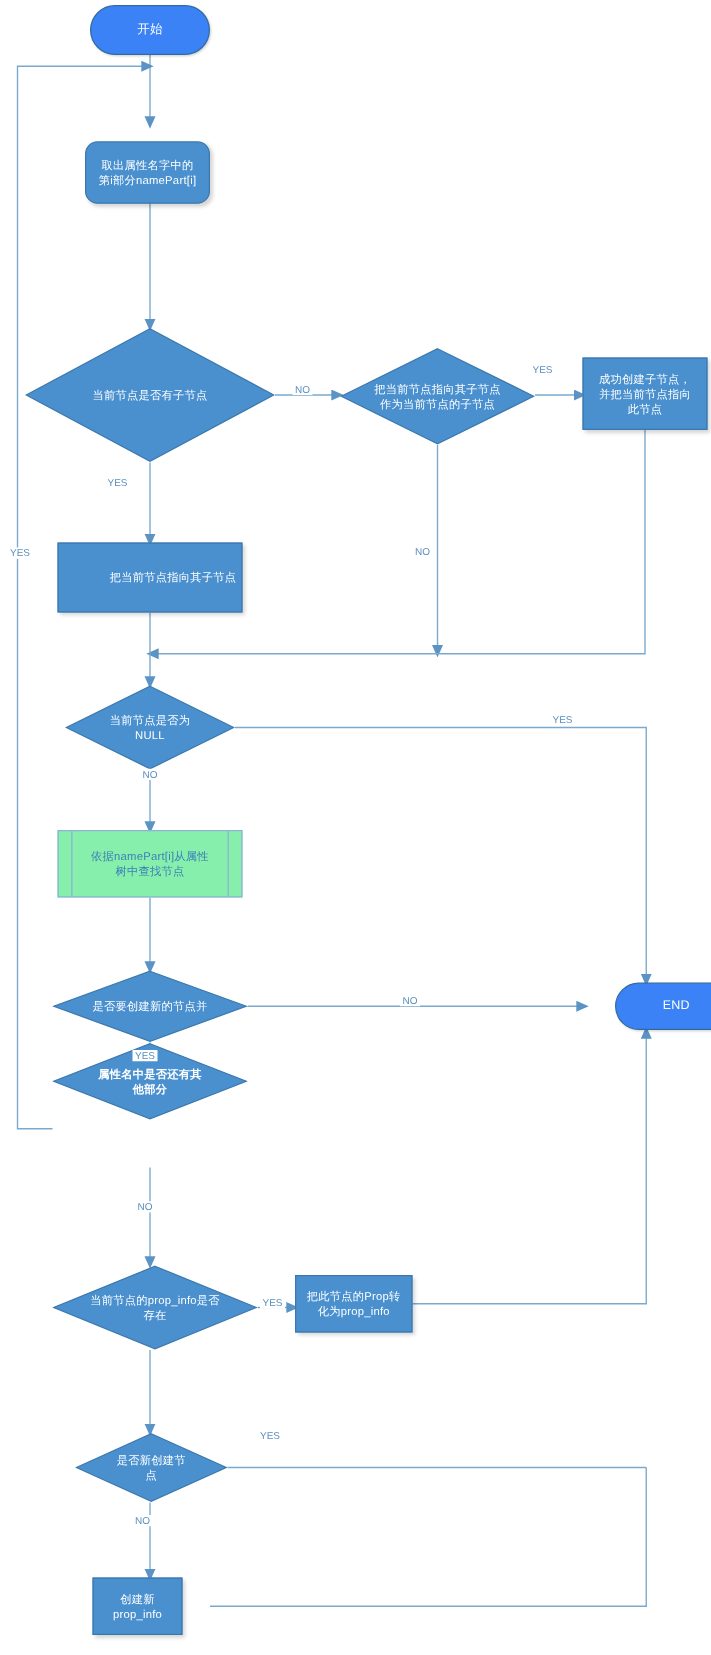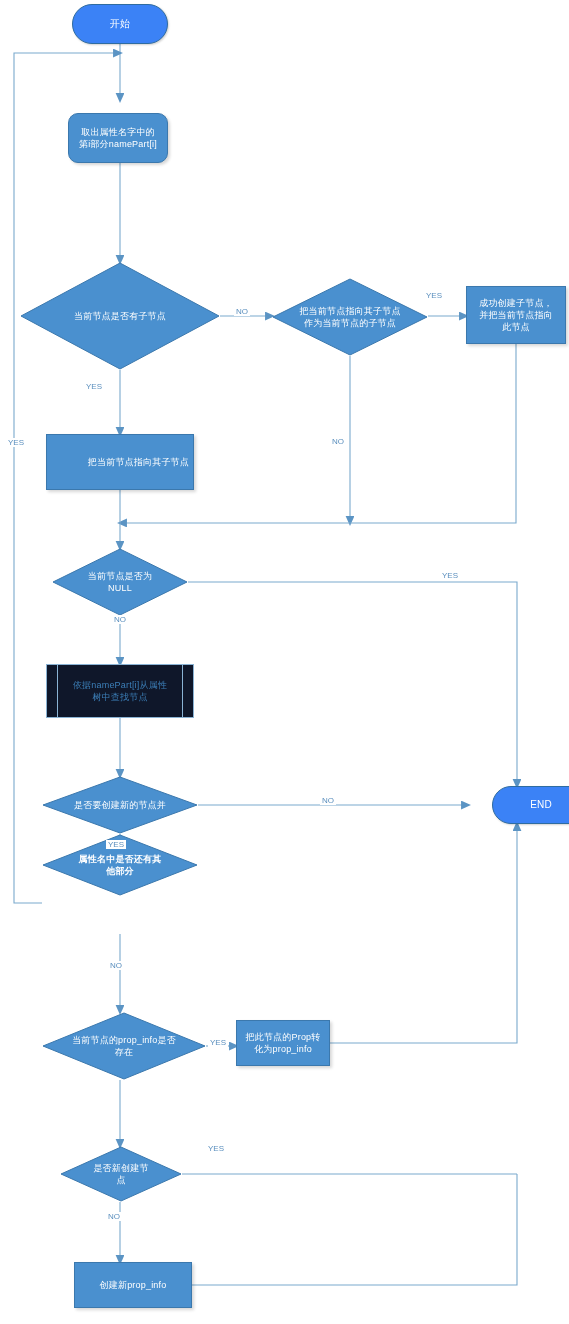--- a/index.html
+++ b/index.html
@@ -52,21 +52,21 @@
     font-size: 10px;
   }
   
   .n-process {
     background: #4a90cf;
     border: 1px solid #3b78ad;
     box-shadow: 2px 2px 3px rgba(0,0,0,0.16);
   }
   
   .n-predefined {
-    background: #0f172a;
+    background: #86efac;
     border: 1px solid #8ab3d4;
     color: #3c7fb8;
     box-shadow: none;
   }
   .n-predefined .bar-l,
   .n-predefined .bar-r {
     position: absolute;
     top: 0;
     bottom: 0;
     width: 0;
@@ -233,21 +233,21 @@
   </div>
 
   <div class="node n-decision" style="left:60px;top:1146px;width:122px;height:56px;">
     <svg class="dia" viewBox="0 0 122 56" preserveAspectRatio="none">
       <polygon points="61,1 121,28 61,55 1,28" fill="#4a90cf" stroke="#3b78ad" stroke-width="1"></polygon>
     </svg>
     <span class="lbl">是否新创建节
 点</span>
   </div>
 
-  <div class="node n-process" style="left:74px;top:1262px;width:118px;height:46px;">
+  <div class="node n-process" style="left:74px;top:1262px;width:72px;height:46px;">
     <span class="lbl">创建新prop_info</span>
   </div>
 
   <div class="node n-terminator" style="left:492px;top:786px;width:98px;height:38px;">
     <span class="lbl">END</span>
   </div>
 
   <span class="edge-label" style="left:234px;top:307px;">NO</span>
   <span class="edge-label" style="left:84px;top:382px;">YES</span>
   <span class="edge-label" style="left:424px;top:291px;">YES</span>

